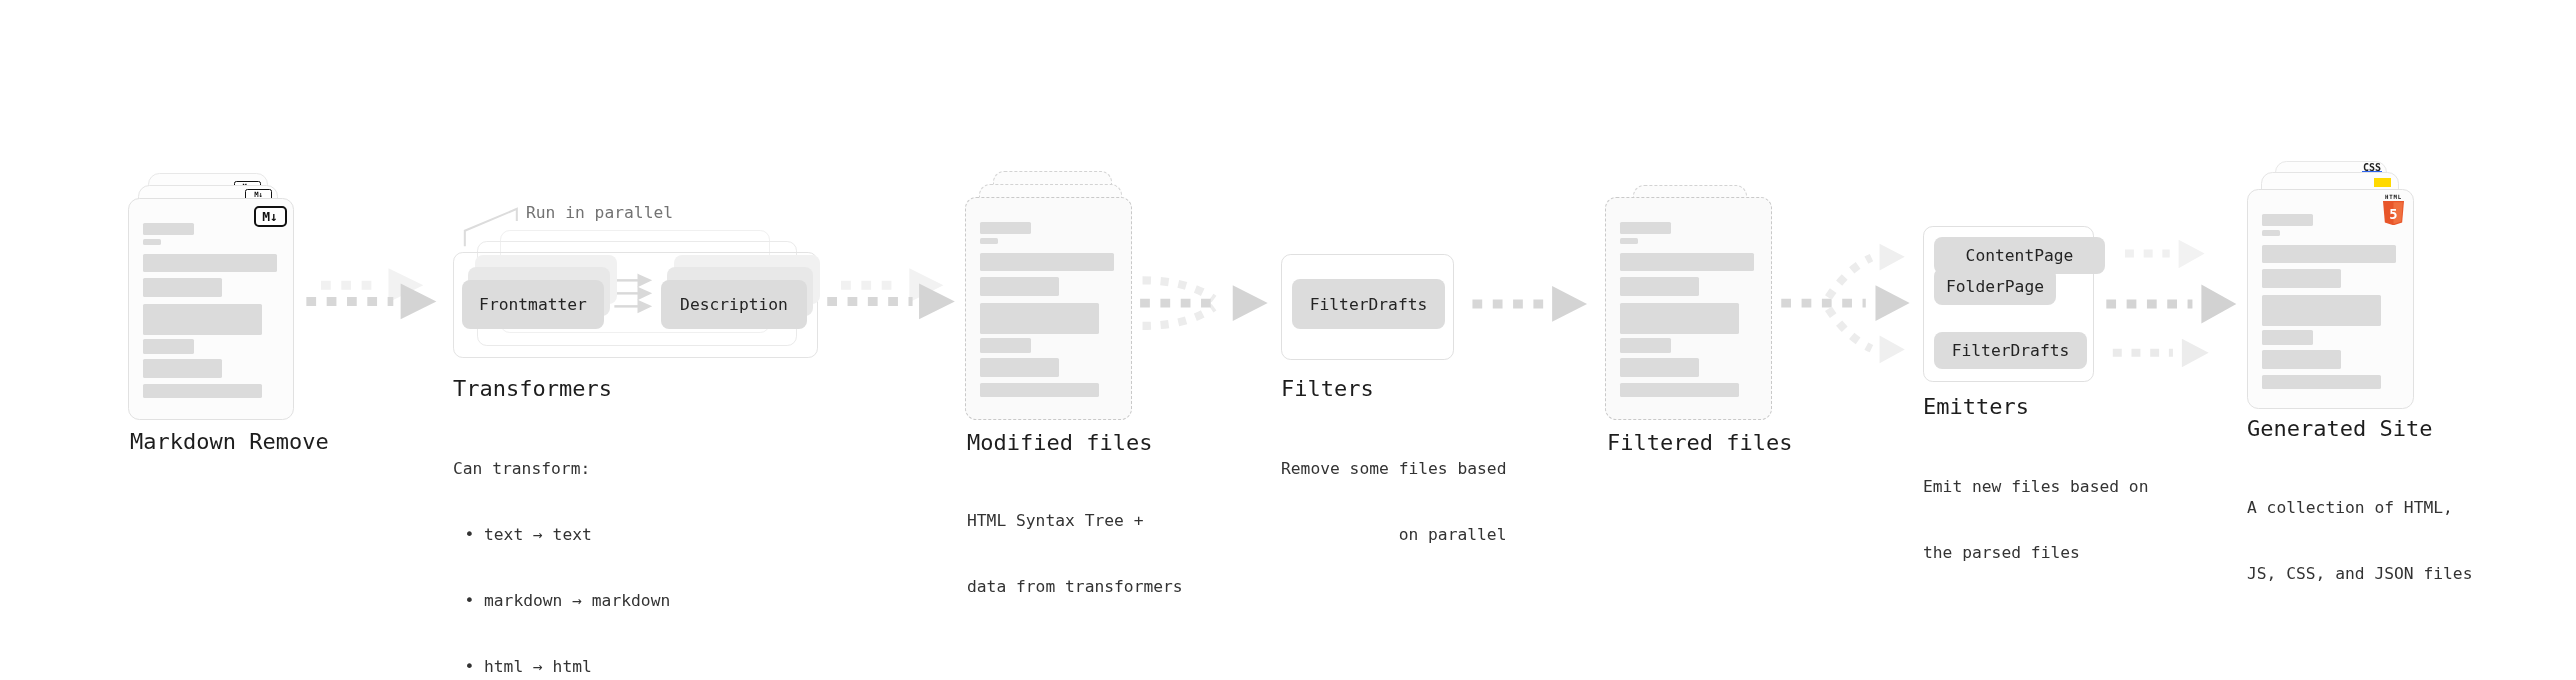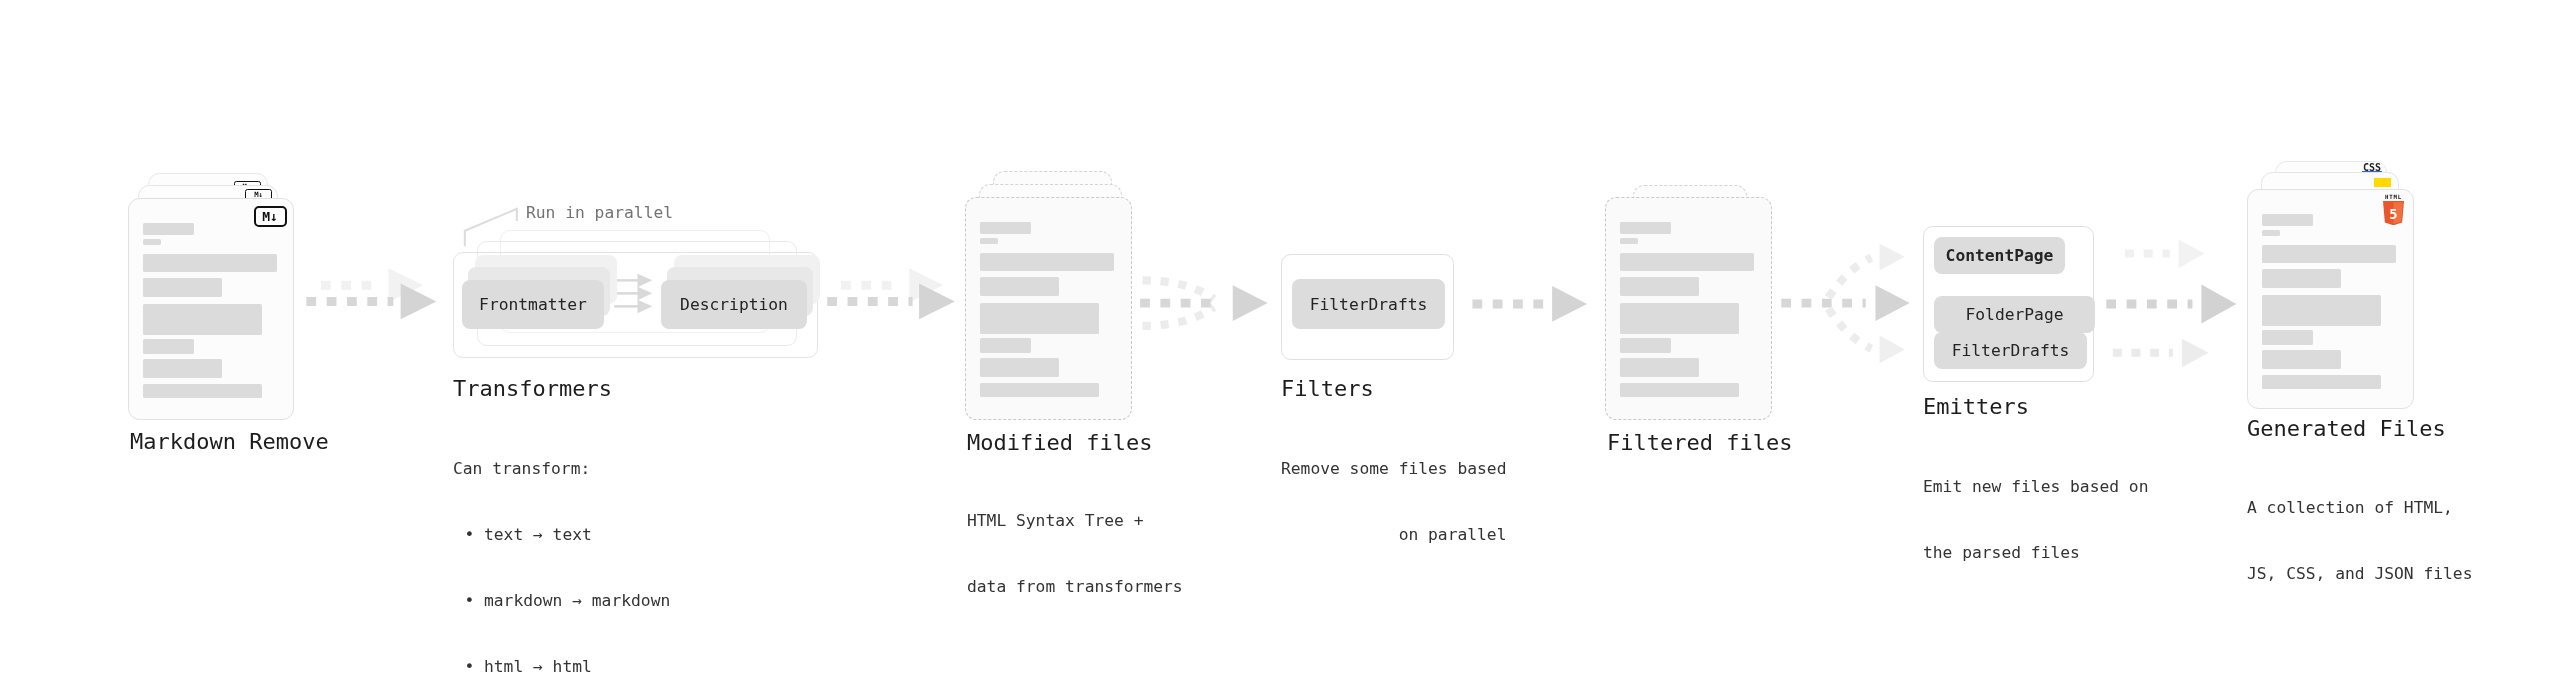--- a/index.html
+++ b/index.html
@@ -194,22 +194,22 @@
         <i style="width:51px;height:14.6px;margin-top:4.1px"></i>
         <i style="width:79px;height:18.7px;margin-top:5.7px"></i>
         <i style="width:119px;height:14.6px;margin-top:5.7px"></i>
       </div>
     </div>
     <h2 class="title" style="left:1607px;top:431px;">Filtered files</h2>
   </section>
 
   <section>
     <div class="frame solidbg" style="left:1923px;top:226px;width:171px;height:156px;border-color:#e0e0e0;"></div>
-    <div class="node" style="left:1934px;top:237px;width:131px;height:37px;font-weight:bold;">ContentPage</div>
-    <div class="node" style="left:1934px;top:296px;width:161px;height:37px;">FolderPage</div>
+    <div class="node" style="left:1934px;top:237px;width:171px;height:37px;">ContentPage</div>
+    <div class="node" style="left:1934px;top:268px;width:122px;height:37px;">FolderPage</div>
     <div class="node" style="left:1934px;top:332px;width:153px;height:37px;">FilterDrafts</div>
     <h2 class="title" style="left:1923px;top:395px;">Emitters</h2>
     <div class="body-text" style="left:1923px;top:432px;">
       <div>Emit new files based on</div>
       <div>the parsed files</div>
     </div>
   </section>
 
   <section>
     <div class="card back2" style="left:2275px;top:161px;width:112px;height:41px;">
@@ -231,21 +231,21 @@
         <i style="width:51px;height:12.2px"></i>
         <i style="width:18px;height:5.7px;margin-top:4.1px"></i>
         <i style="width:134px;height:18.7px;margin-top:9px"></i>
         <i style="width:79px;height:18.7px;margin-top:5.7px"></i>
         <i style="width:119px;height:31px;margin-top:7.3px"></i>
         <i style="width:51px;height:14.6px;margin-top:4.1px"></i>
         <i style="width:79px;height:18.7px;margin-top:5.7px"></i>
         <i style="width:119px;height:14.6px;margin-top:5.7px"></i>
       </div>
     </div>
-    <h2 class="title" style="left:2247px;top:417px;">Generated Files</h2>
+    <h2 class="title" style="left:2247px;top:417px;">Generated Site</h2>
     <div class="body-text" style="left:2247px;top:453px;">
       <div>A collection of HTML,</div>
       <div>JS, CSS, and JSON files</div>
     </div>
   </section>
 
 </div>
 
 
 </body></html>

